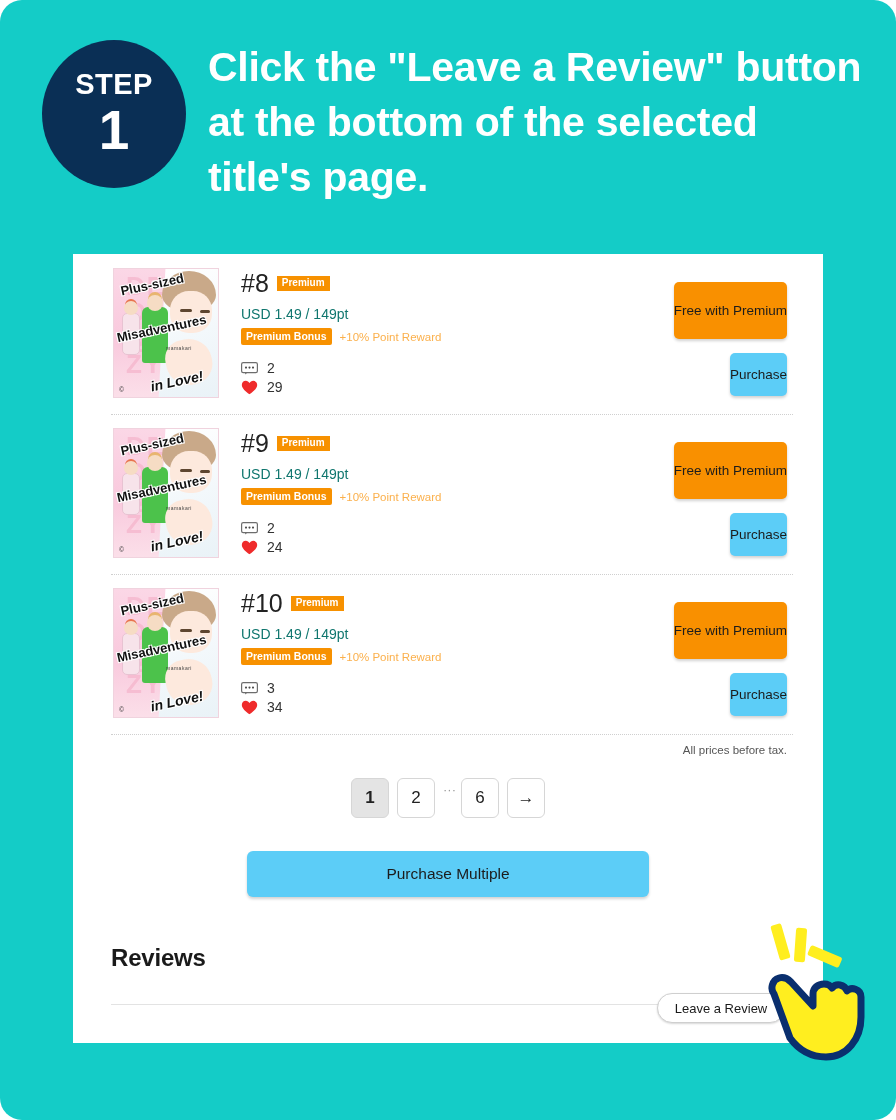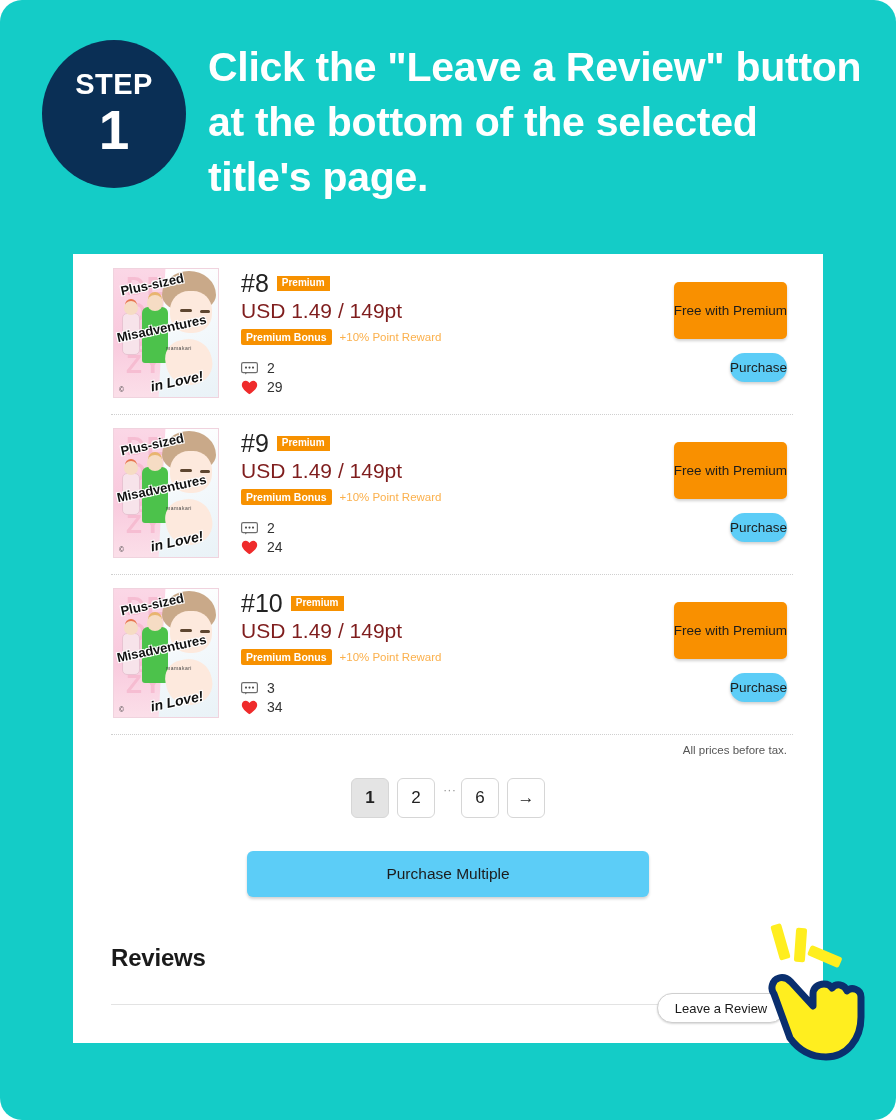--- a/index.html
+++ b/index.html
@@ -150,21 +150,21 @@
   .num {
     font-size: 25px; color: #222222; font-weight: 400; line-height: 1.1;
   }
   .badge-premium {
     background: #f79100; color: #ffffff;
     font-size: 10px; font-weight: 700;
     padding: 2px 5px 3px; border-radius: 0;
     line-height: 1;
   }
   .price {
-    font-size: 21px; color: #7f1d1d; margin-top: 0; line-height: 1.2;
+    font-size: 14px; color: #0f766e; margin-top: 8px; line-height: 1.2;
   }
   .bonus-line {
     display: flex; align-items: center; gap: 8px; margin-top: 6px;
   }
   .badge-bonus {
     background: #f79100; color: #ffffff;
     font-size: 10.5px; font-weight: 700;
     padding: 3px 5px; border-radius: 2px; line-height: 1;
   }
   .bonus-text { color: #fbb04c; font-size: 11.5px; }
@@ -184,21 +184,21 @@
   .btn {
     border: none; border-radius: 5px;
     font-family: "Liberation Sans", sans-serif;
     font-size: 13.5px; color: #1c1c1c;
     cursor: pointer; line-height: 17px;
     box-shadow: 0 2px 3px rgba(0,0,0,.18);
     display: flex; align-items: center; justify-content: center;
     text-align: center;
   }
   .btn-free { background: #f99000; height: 57px; font-weight: 400; }
-  .btn-buy  { background: #5ccdf7; height: 29px; border-radius: 15px; }
+  .btn-buy  { background: #5ccdf7; height: 43px; }
 
   .row-foot { position: relative; height: 34px; }
   .tax-note {
     position: absolute; right: 36px; top: 10px;
     font-size: 11.5px; color: #555555;
   }
 
   
   .pagination {
     display: flex; align-items: center; justify-content: center;

